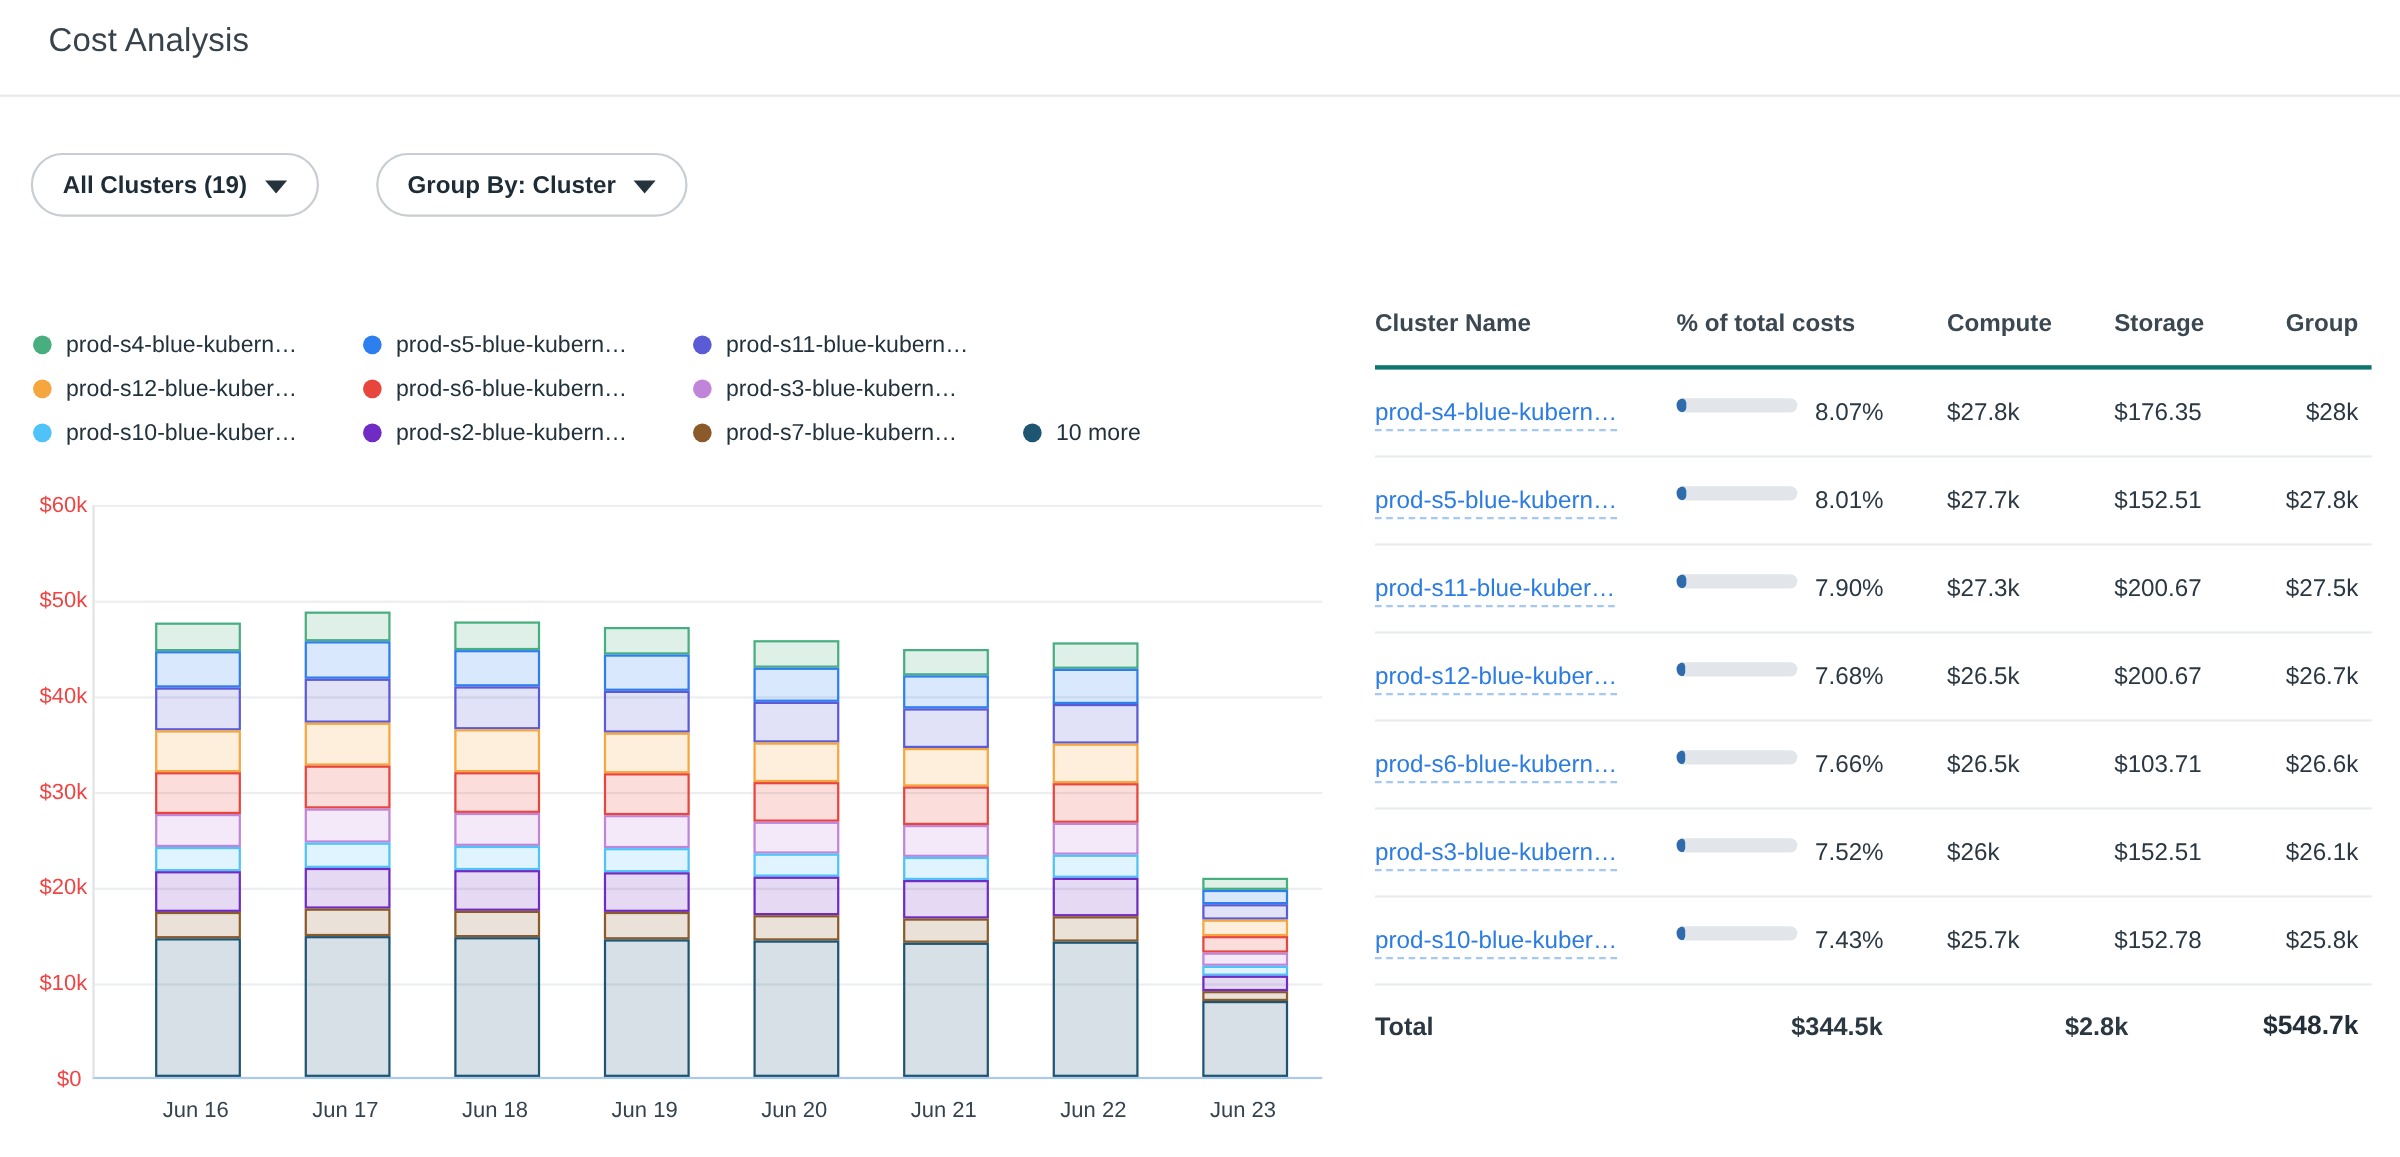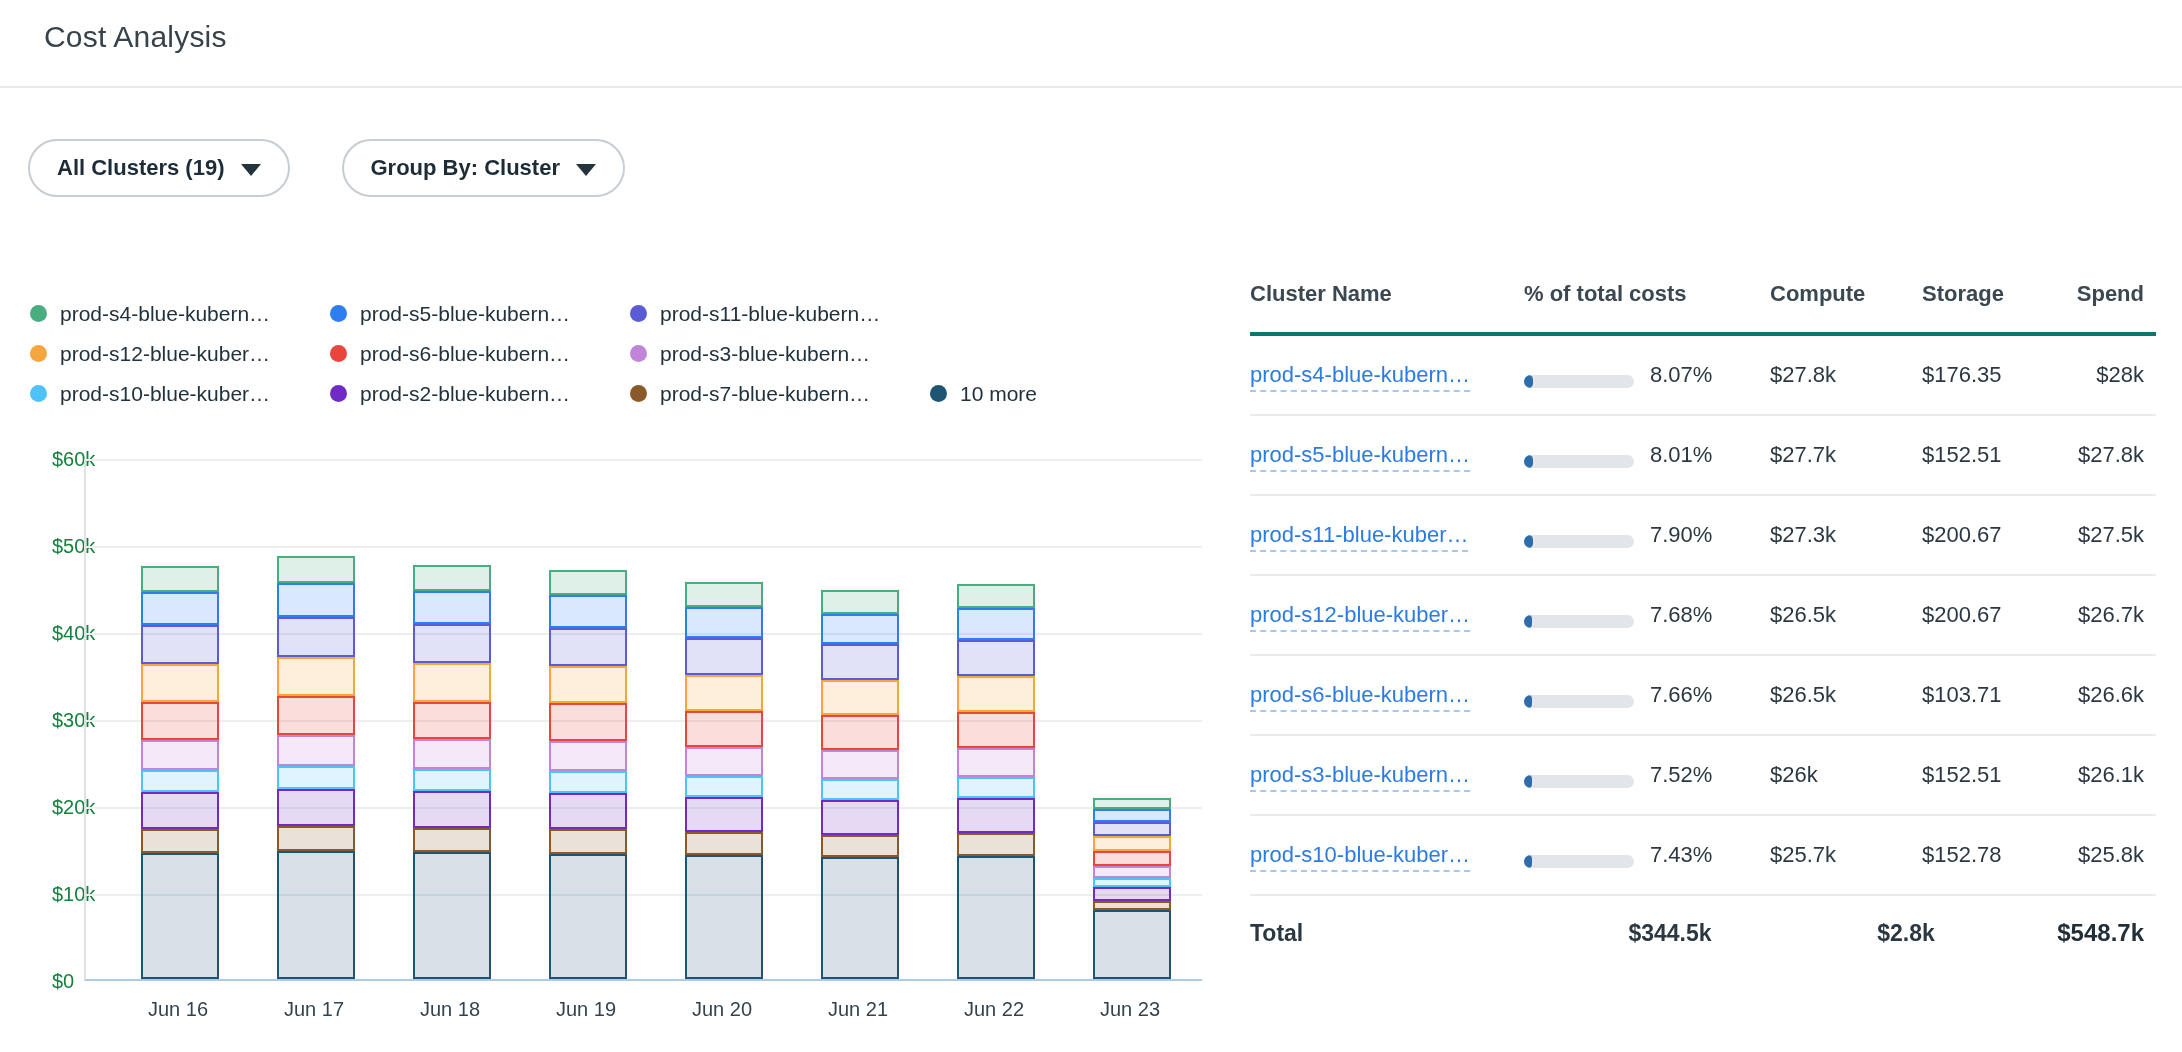--- a/index.html
+++ b/index.html
@@ -15,38 +15,38 @@
   .cal-icon { display:flex; }
 
   .legend { position:absolute; left:30px; top:300px; display:flex; flex-direction:column; gap:13px; }
   .legend-row { display:flex; align-items:center; height:27px; }
   .legend-item { display:flex; align-items:center; gap:13px; width:300px; cursor:pointer; }
   .legend-item:last-child { width:auto; }
   .legend-dot { width:17px; height:17px; border-radius:50%; flex:none; }
   .legend-label { font-size:21px; color:#22323d; white-space:nowrap; }
 
   .y-labels { position:absolute; left:0; top:459px; width:74px; height:522px; }
-  .y-label { position:absolute; left:16px; right:0; text-align:right; font-size:20px; color:#15803d; height:24px; line-height:24px;padding-left:36px; }
+  .y-label { position:absolute; left:0; right:0; text-align:right; font-size:20px; color:#ef4444; height:24px; line-height:24px;padding-left:36px; }
   .plot { position:absolute; left:84px; top:459px; width:1118px; height:522px; border-left:2px solid #dfe3e6; border-bottom:2px solid #abc9e8; }
   .gridline { position:absolute; left:0; right:0; border-top:2px solid #eceef0; }
   .bars { position:absolute; left:26px; right:0; bottom:0; display:flex; align-items:flex-end; }
   .bar-slot { width:136px; display:flex; justify-content:center; align-items:flex-end; }
   .bar { width:78px; display:flex; flex-direction:column-reverse; }
   .bar-seg { width:100%; border:2px solid; }
   .x-labels { position:absolute; left:110px; top:998px; display:flex; }
   .x-label { width:136px; text-align:center; font-size:20px; color:#35434e; }
 
   .table { position:absolute; left:1250px; top:256px; right:26px; }
   .t-grid { display:grid; grid-template-columns:274px 246px 152px 152px 1fr; align-items:center; }
   .t-header { height:80px; border-bottom:4px solid #0f766e; }
   .th { font-size:22px; font-weight:600; color:#3b4751; white-space:nowrap; }
   .right { text-align:right; padding-right:12px; }
   .t-row { height:80px; border-bottom:2px solid #e9ebed; }
   .link { font-size:22px; color:#2b7ce2; border-bottom:2px dashed #a5c8f0; padding-bottom:3px; cursor:pointer; white-space:nowrap; }
-  .pct-cell { display:flex; align-items:flex-end; gap:16px; }
+  .pct-cell { display:flex; align-items:flex-start; gap:16px; }
   .pct-track { width:110px; height:13px; border-radius:7px; background:#e2e5e9; position:relative; overflow:hidden; flex:none; }
   .pct-fill { position:absolute; left:0; top:0; bottom:0; border-radius:7px; background:#2e6cab; }
   .pct-text { font-size:22px; color:#2b3843; }
   .num { font-size:22px; color:#2b3843; white-space:nowrap; }
 
   .pagination { height:80px; border-bottom:2px solid #e2e5e8; display:flex; align-items:center; }
   .page-label { margin-left:40px; font-size:22px; color:#4c5a66; }
   .page-select { margin-left:18px; width:92px; height:48px; border:2px solid #bac2c9; border-radius:3px; display:flex; align-items:center; cursor:pointer; background:#fff; }
   .ps-val { flex:1; text-align:center; font-size:22px; color:#2c3a45; }
   .ps-div { width:2px; align-self:stretch; background:#d7dce0; }
@@ -273,21 +273,21 @@
         <div class="x-label">Jun 23</div>
       </div>
   </div>
 
   <div class="table">
     <div class="t-header t-grid">
       <div class="th">Cluster Name</div>
       <div class="th">% of total costs</div>
       <div class="th">Compute</div>
       <div class="th">Storage</div>
-      <div class="th right">Spend</div>
+      <div class="th right">Group</div>
     </div>
 
     <div>
         <div class="t-row t-grid">
           <div class="t-cell"><span class="link">prod-s4-blue-kubern…</span></div>
           <div class="t-cell pct-cell">
             <span class="pct-track">
               <span class="pct-fill" style="width: 8.877px;"></span>
             </span>
             <span class="pct-text">8.07%</span>

